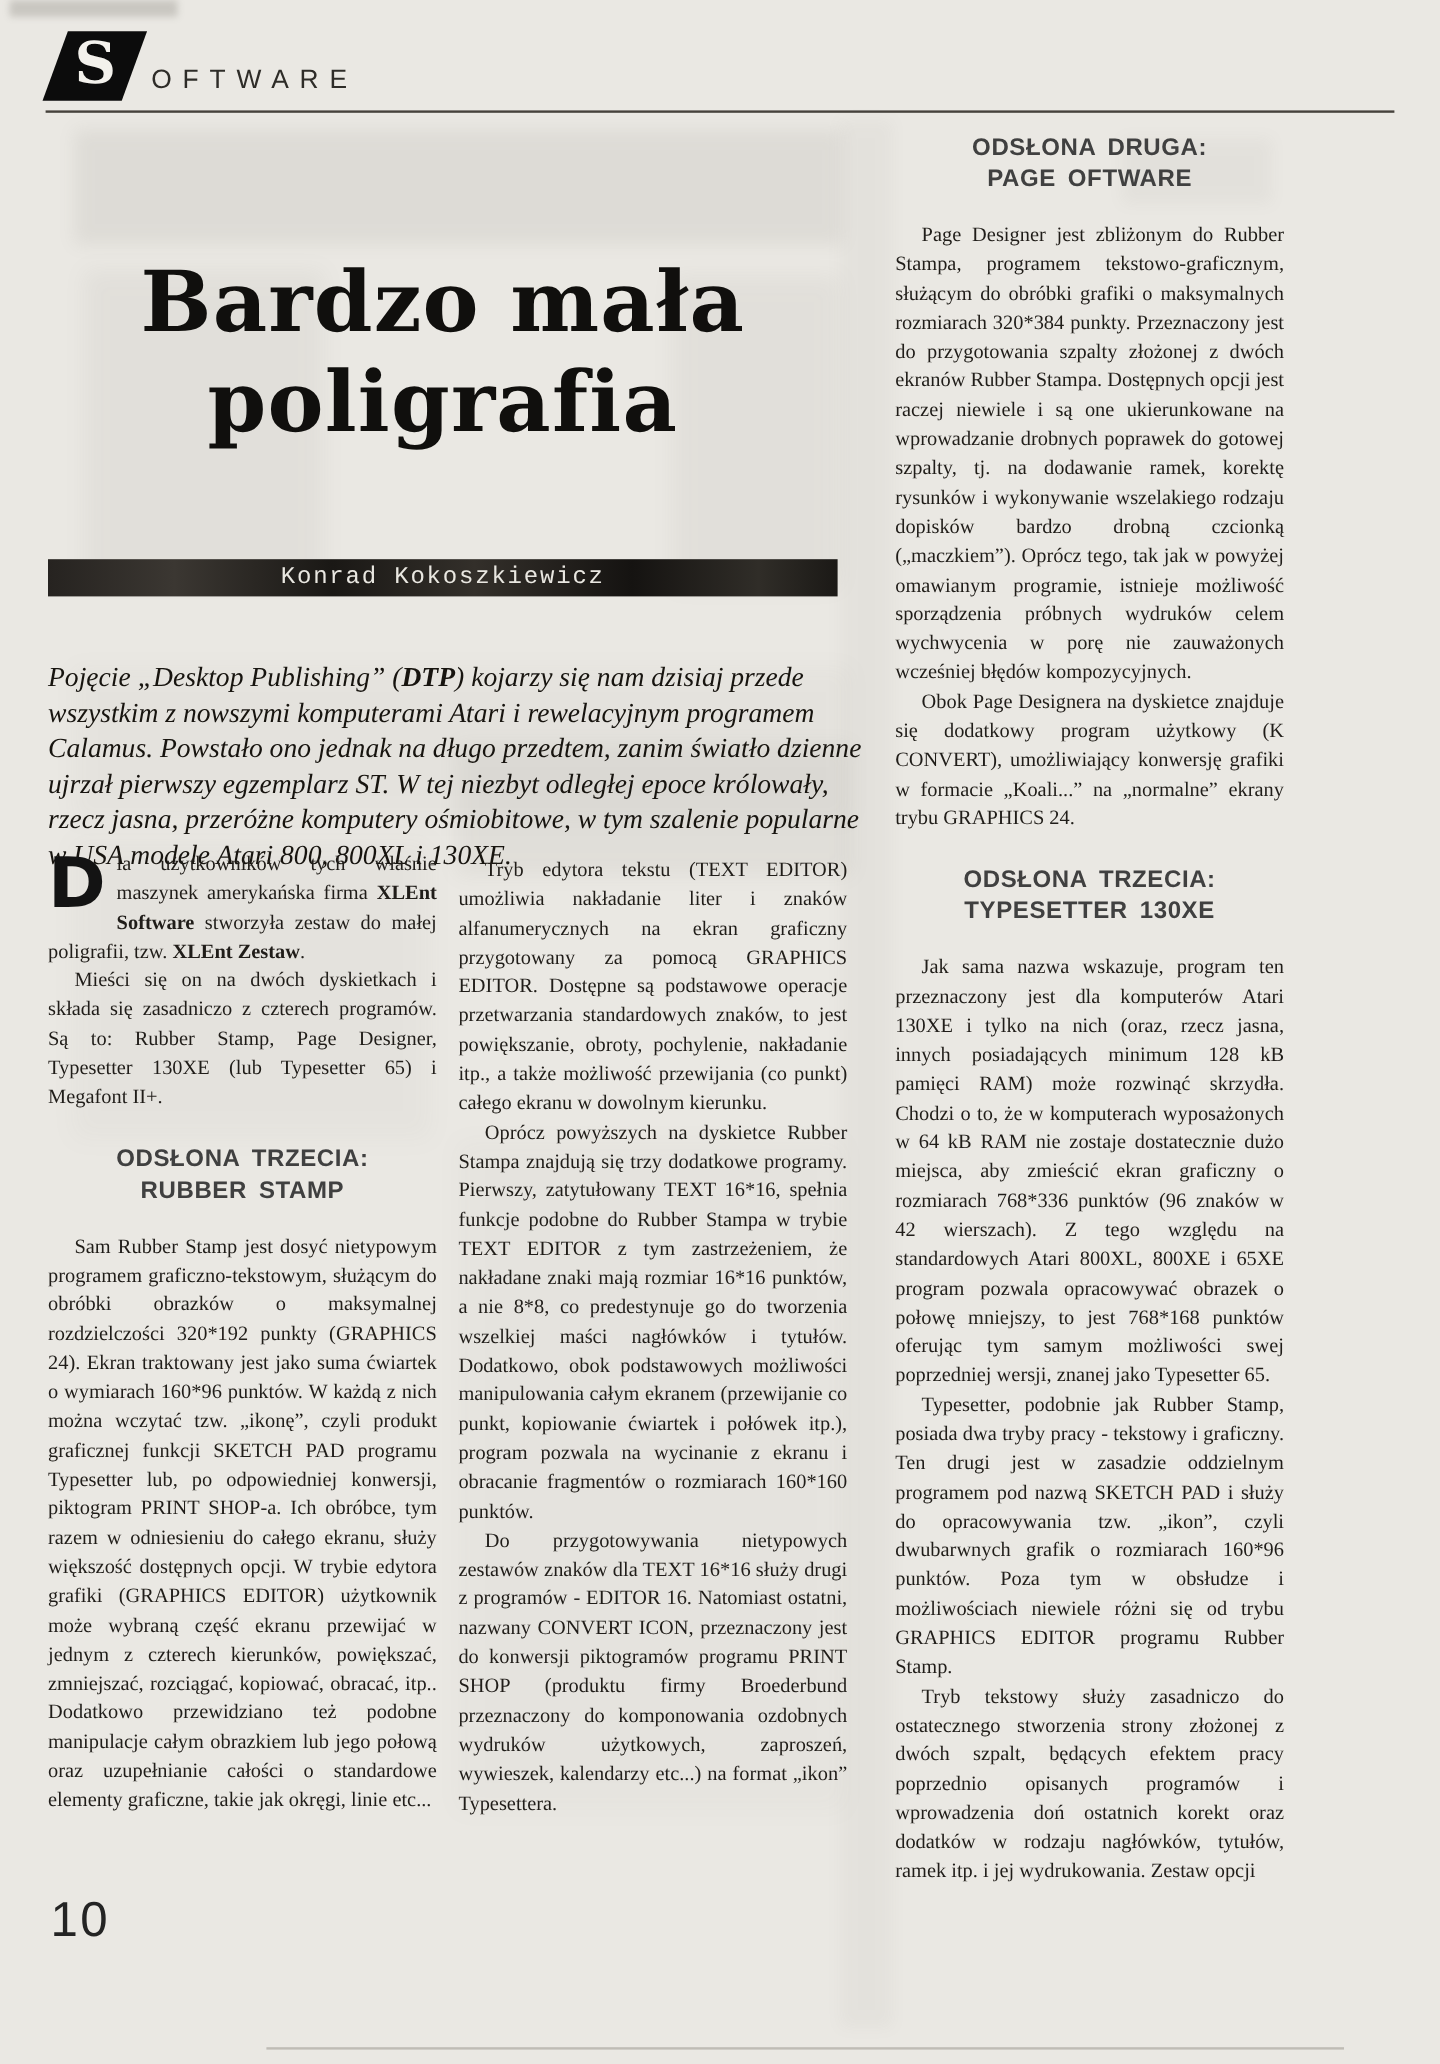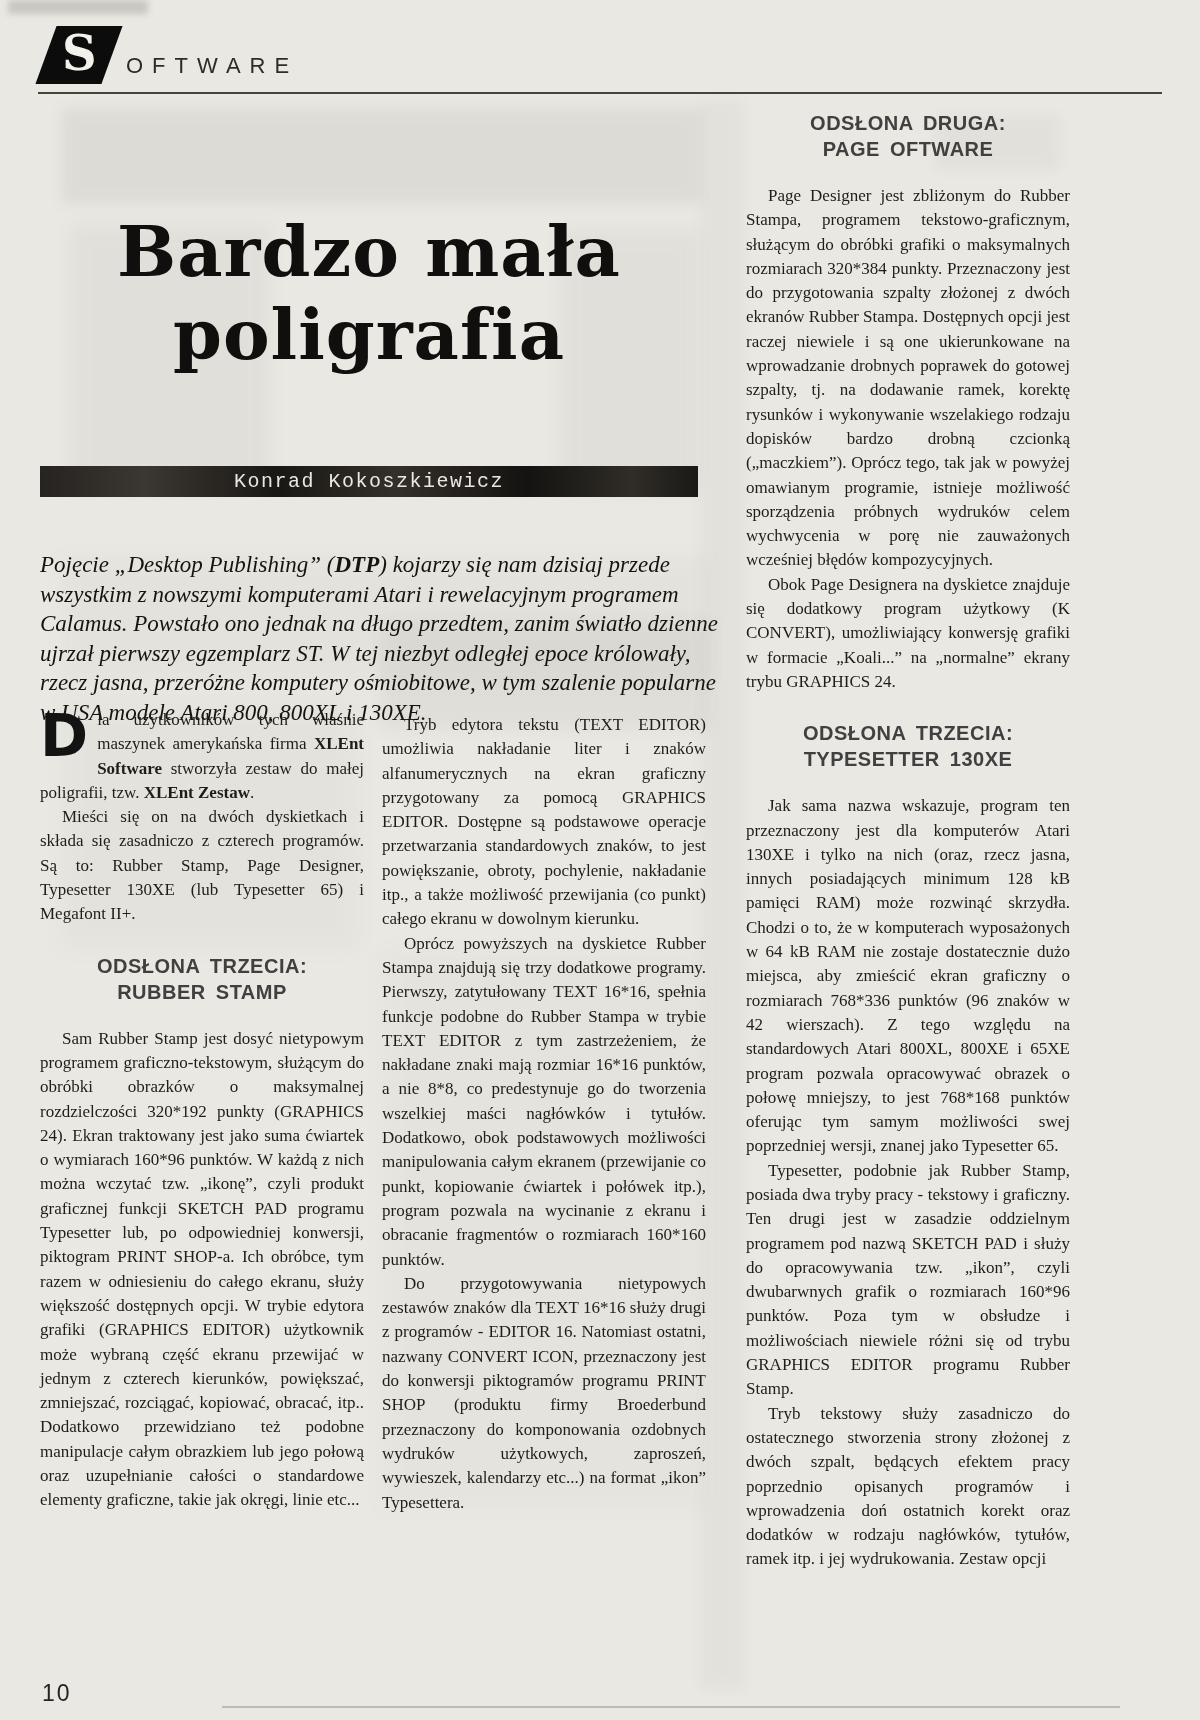--- a/index.html
+++ b/index.html
@@ -78,22 +78,22 @@
   }
   .col-heading.first-heading{ margin-top:0; }
   .hline{ display:block; }
   .dropcap{
     float:left; font-family:"DejaVu Sans", sans-serif; font-weight:bold;
     font-size:58px; line-height:47px; margin:5px 9px 0 0; color:#131313;
   }
 
   
   .pagenum{
-    position:absolute; left:42px; top:1680px;
-    font-family:"Liberation Sans", sans-serif; font-size:23px;
+    position:absolute; left:42px; top:1576px;
+    font-family:"Liberation Sans", sans-serif; font-size:41px;
     letter-spacing:2px; color:#242424;
   }
   .bottom-rule{
     position:absolute; left:222px; top:1706px; width:898px; height:2px;
     background:#9b978f; opacity:.55;
   }
 </style>
 </head>
 <body>
 

